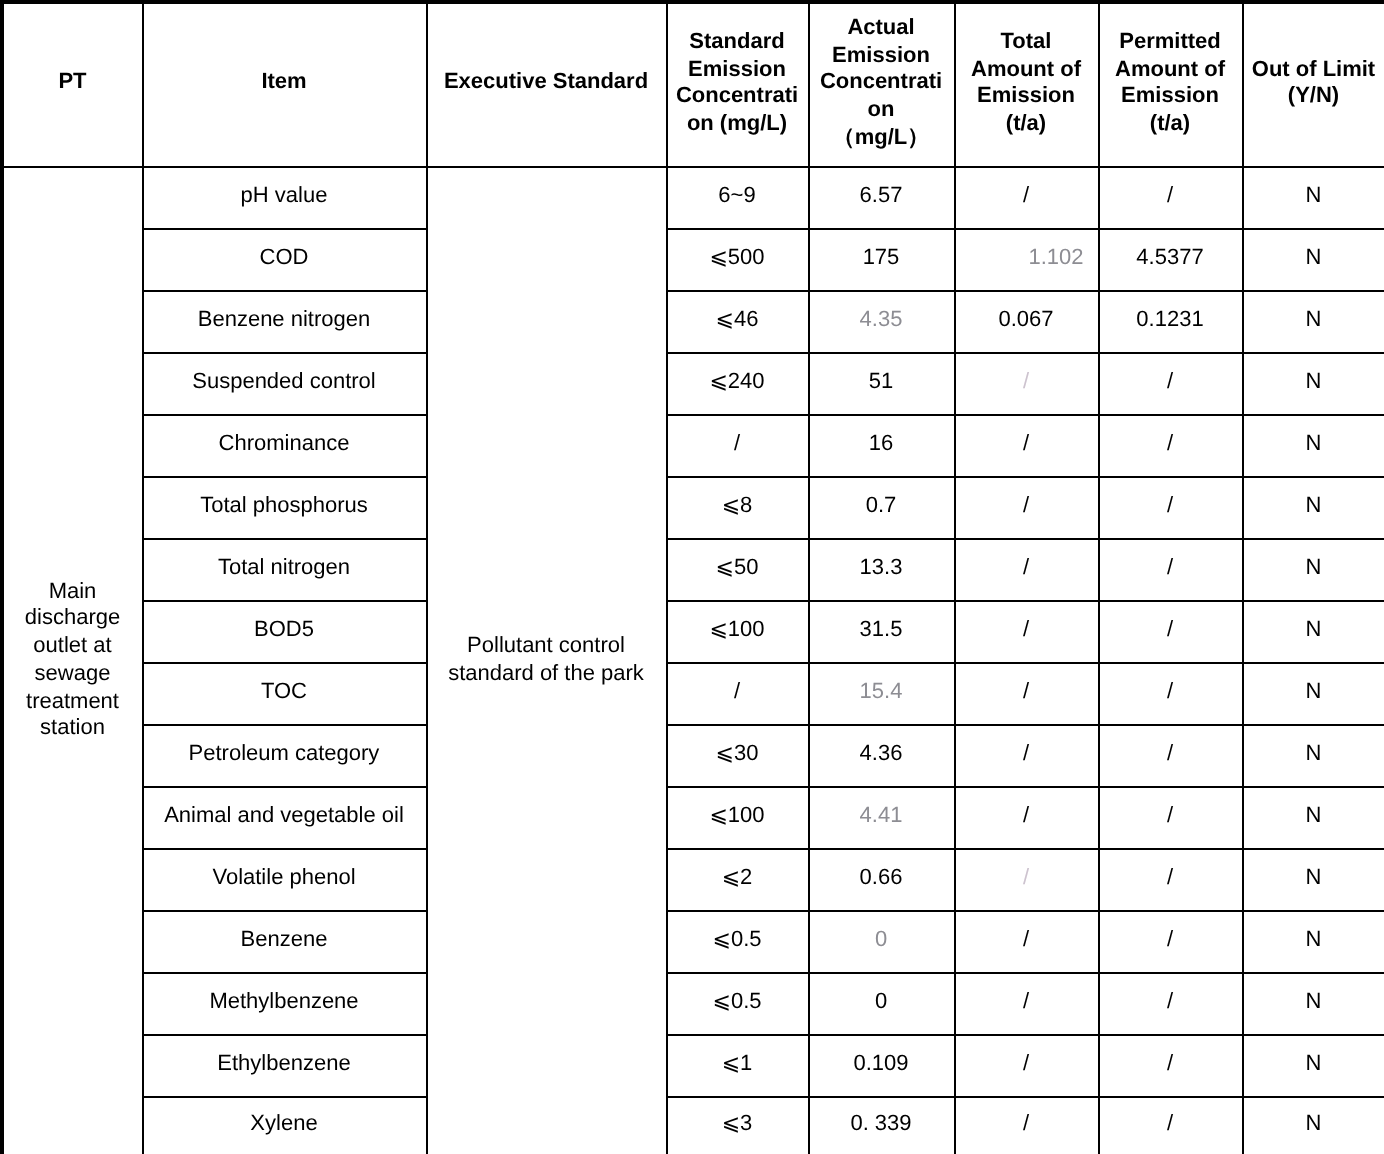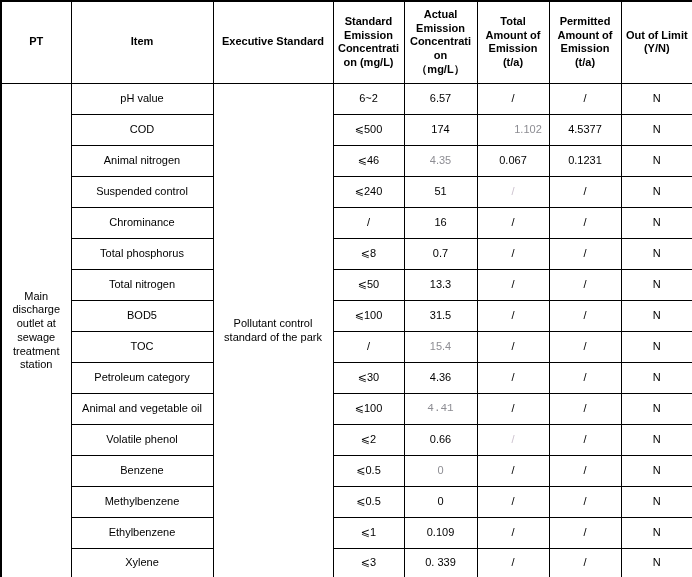--- a/index.html
+++ b/index.html
@@ -77,38 +77,38 @@
       <tr class="data-row">
         <td rowspan="16">Main
 discharge
 outlet at
 sewage
 treatment
 station</td>
         <td>pH value</td>
         <td rowspan="16">Pollutant control
 standard of the park</td>
-        <td>6~2</td>
+        <td>6~9</td>
         <td>6.57</td>
         <td>/</td>
         <td>/</td>
         <td>N</td>
       </tr>
 
       <tr class="data-row">
         <td>COD</td>
         <td>⩽500</td>
-        <td>174</td>
+        <td>175</td>
         <td style="color: rgb(141, 141, 147); padding-left: 32px;">1.102</td>
         <td>4.5377</td>
         <td>N</td>
       </tr>
 
       <tr class="data-row">
-        <td>Animal nitrogen</td>
+        <td>Benzene nitrogen</td>
         <td>⩽46</td>
         <td style="color: rgb(141, 141, 147);">4.35</td>
         <td>0.067</td>
         <td>0.1231</td>
         <td>N</td>
       </tr>
 
       <tr class="data-row">
         <td>Suspended control</td>
         <td>⩽240</td>
@@ -168,21 +168,21 @@
         <td>⩽30</td>
         <td>4.36</td>
         <td>/</td>
         <td>/</td>
         <td>N</td>
       </tr>
 
       <tr class="data-row">
         <td>Animal and vegetable oil</td>
         <td>⩽100</td>
-        <td style="color: rgb(141, 141, 147); font-family: Liberation Mono, monospace;">4.41</td>
+        <td style="color: rgb(141, 141, 147);">4.41</td>
         <td>/</td>
         <td>/</td>
         <td>N</td>
       </tr>
 
       <tr class="data-row">
         <td>Volatile phenol</td>
         <td>⩽2</td>
         <td>0.66</td>
         <td style="color: rgb(205, 195, 207);">/</td>

